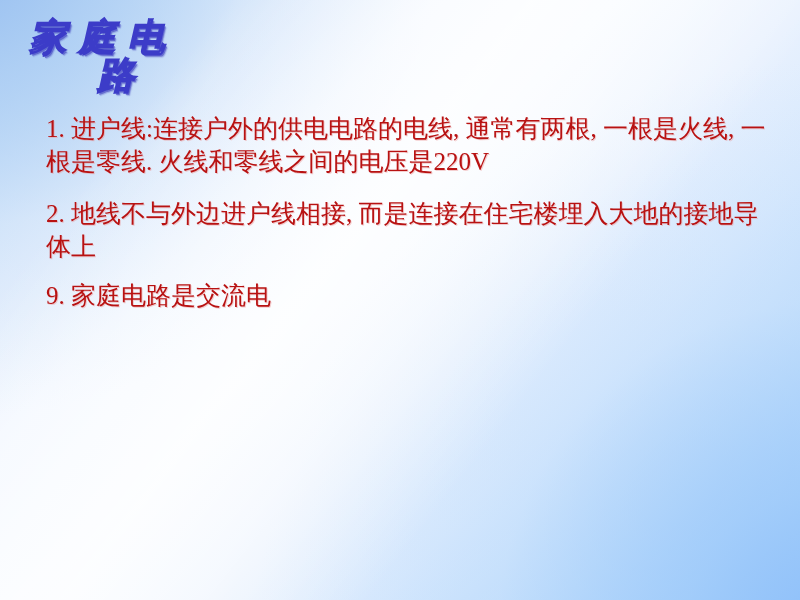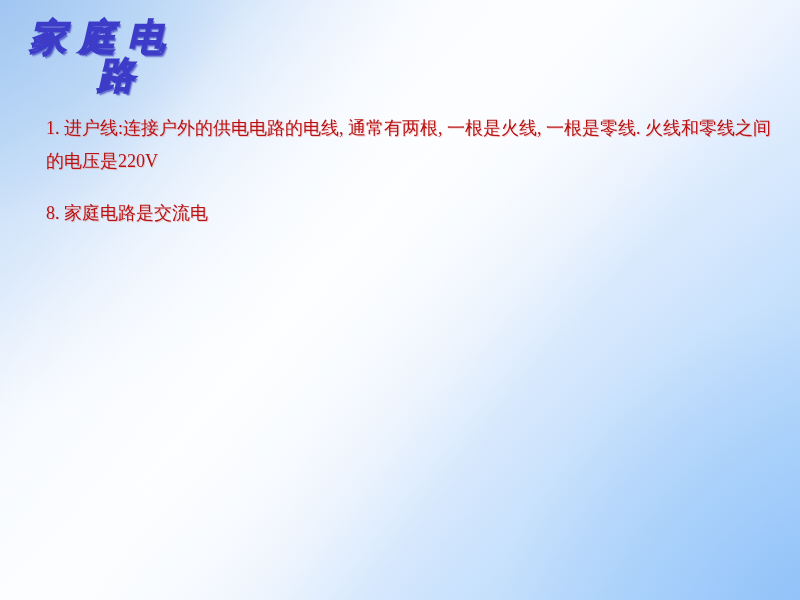--- a/index.html
+++ b/index.html
@@ -95,21 +95,21 @@
   #body-text {
     position: absolute;
     left: 46px;
     top: 112px;
     width: 726px;
     z-index: 4;
   }
   .para {
     color: #b81212;
     font-family: "Liberation Serif", "DejaVu Serif", serif;
-    font-size: 18px;
+    font-size: 25px;
     line-height: 33px;
     text-shadow: 1px 1px 0 rgba(235,150,150,0.45);
     margin: 0 0 14px 0;
     text-align: left;
   }
   .para.gap-lg { margin-bottom: 19px; }
   .para.gap-md { margin-bottom: 16px; }
 </style>
 </head>
 <body>
@@ -121,16 +121,17 @@
   <div class="bg-layer bg-br"></div>
   <div class="bg-layer bg-band"></div>
 
   <div id="title-block">
     <div class="title-line l1">家庭电</div>
     <div class="title-line l2">路</div>
   </div>
 
   <div id="body-text">
     <p class="para gap-lg">1. 进户线:连接户外的供电电路的电线, 通常有两根, 一根是火线, 一根是零线. 火线和零线之间的电压是220V</p>
-    <p class="para">8. 家庭电路是交流电</p>
+    <p class="para gap-md">2. 地线不与外边进户线相接, 而是连接在住宅楼埋入大地的接地导体上</p>
+    <p class="para">9. 家庭电路是交流电</p>
   </div>
 
 </div>
 
 </body></html>

